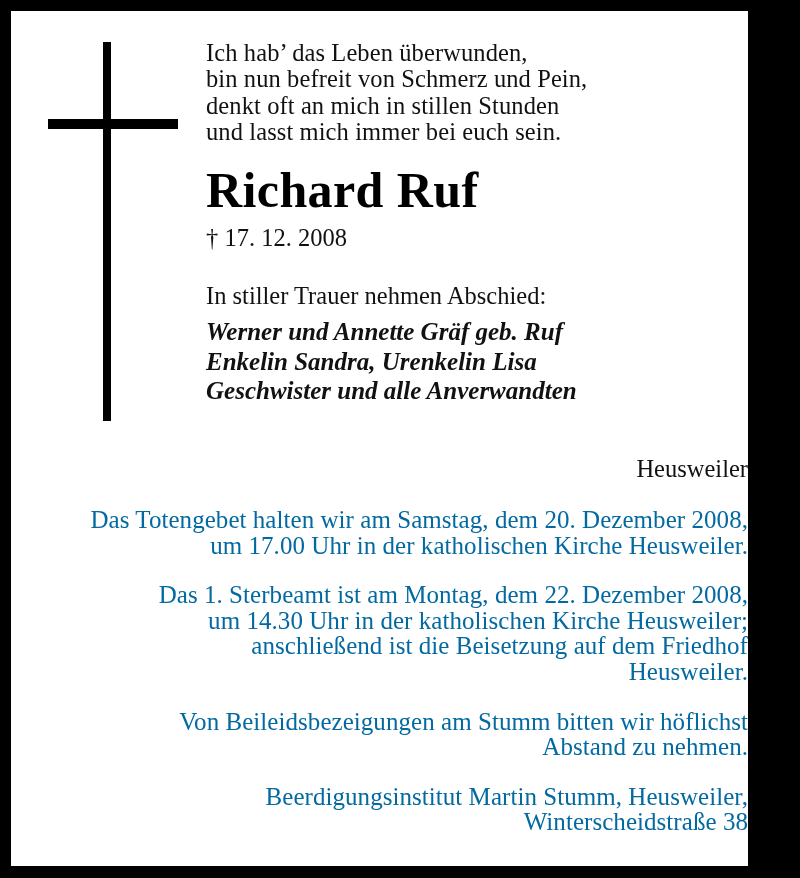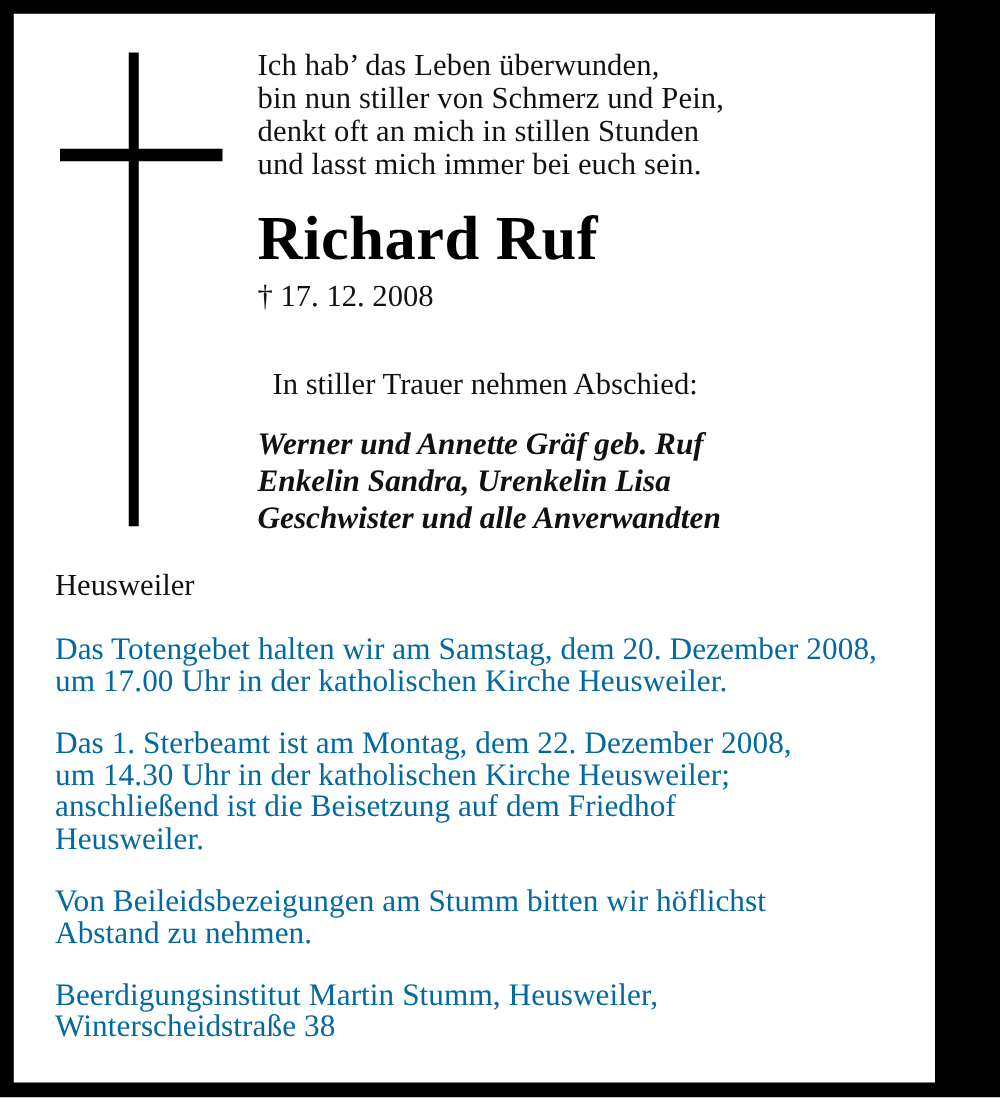--- a/index.html
+++ b/index.html
@@ -96,21 +96,21 @@
     padding-top: 6px;
     font-size: 24.5px;
     line-height: 28px;
     color: #111111;
     display: flex;
   }
 
   .dates .birth { width: 250px; }
 
   .mourn-intro {
-    margin: 12px;
+    margin: 0;
     padding-top: 30px;
     font-size: 24.5px;
     line-height: 28px;
     color: #111111;
   }
 
   .mourners {
     margin: 0;
     padding-top: 7px;
     font-size: 25px;
@@ -119,20 +119,21 @@
     color: #111111;
   }
 
   .mourners div { white-space: nowrap; font-weight: bold; }
 
   
 
   #lower {
     position: relative;
     padding: 0 0 0 33px;
+    text-align: right;
   }
 
   .place {
     margin: 0;
     padding-top: 24px;
     font-size: 24.5px;
     line-height: 28px;
     color: #111111;
   }
 
@@ -157,21 +158,21 @@
 
       <div id="cross">
         <div class="bar-v"></div>
         <div class="bar-h"></div>
       </div>
 
       <div id="upper-text">
 
         <div class="verse">
           <div>Ich hab’ das Leben überwunden,</div>
-          <div>bin nun stiller von Schmerz und Pein,</div>
+          <div>bin nun befreit von Schmerz und Pein,</div>
           <div>denkt oft an mich in stillen Stunden</div>
           <div>und lasst mich immer bei euch sein.</div>
         </div>
 
         <div class="deceased-name">Richard Ruf</div>
 
         <div class="dates">
           <span class="death">† 17. 12. 2008</span>
         </div>
 

